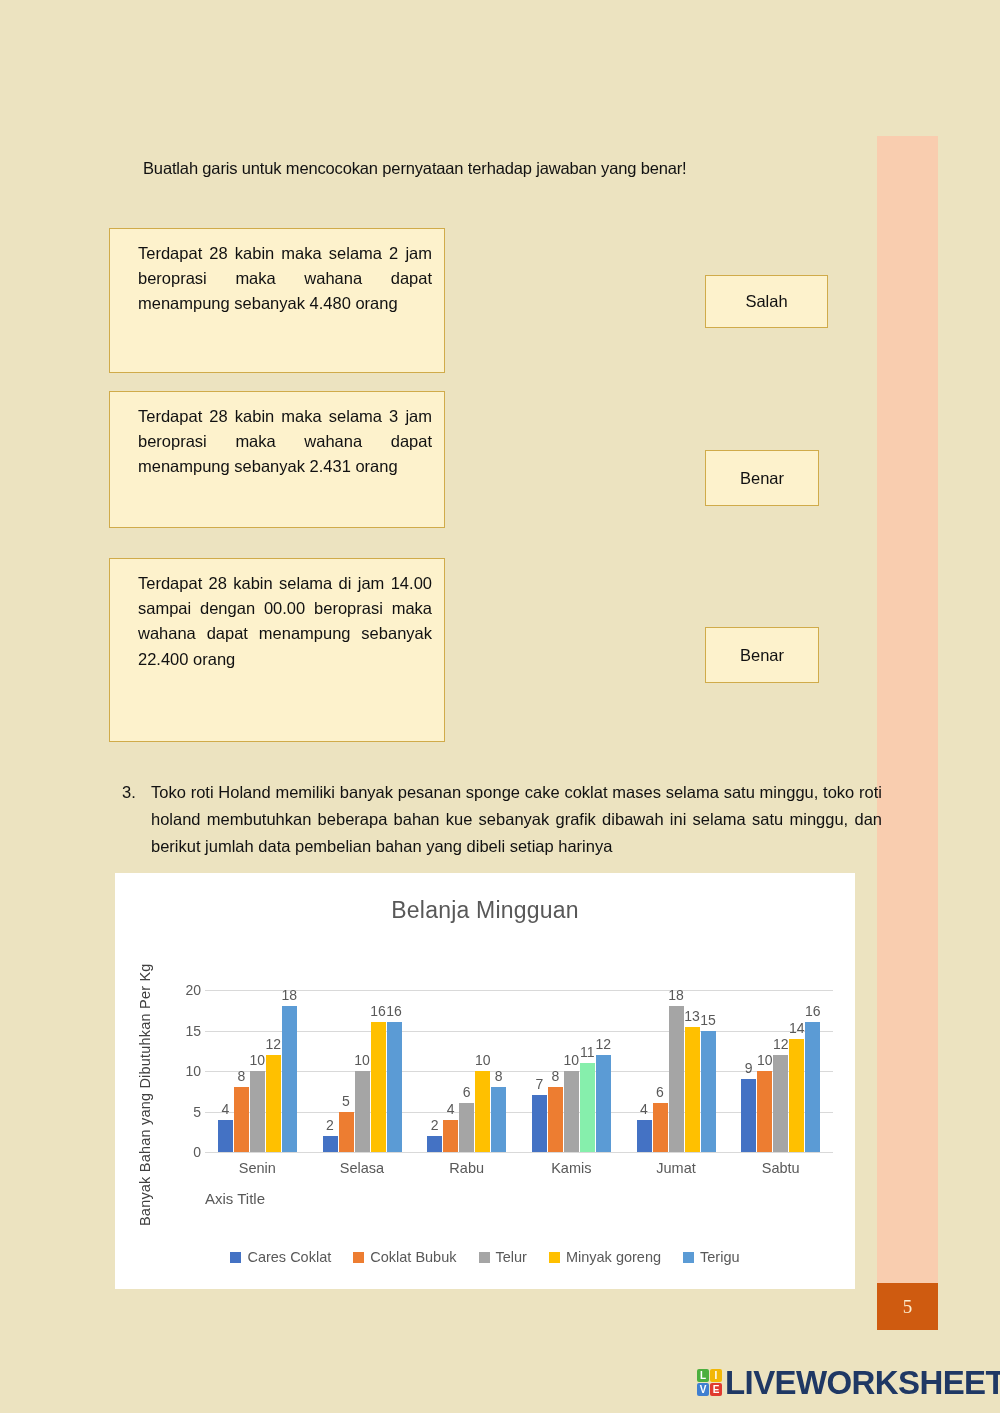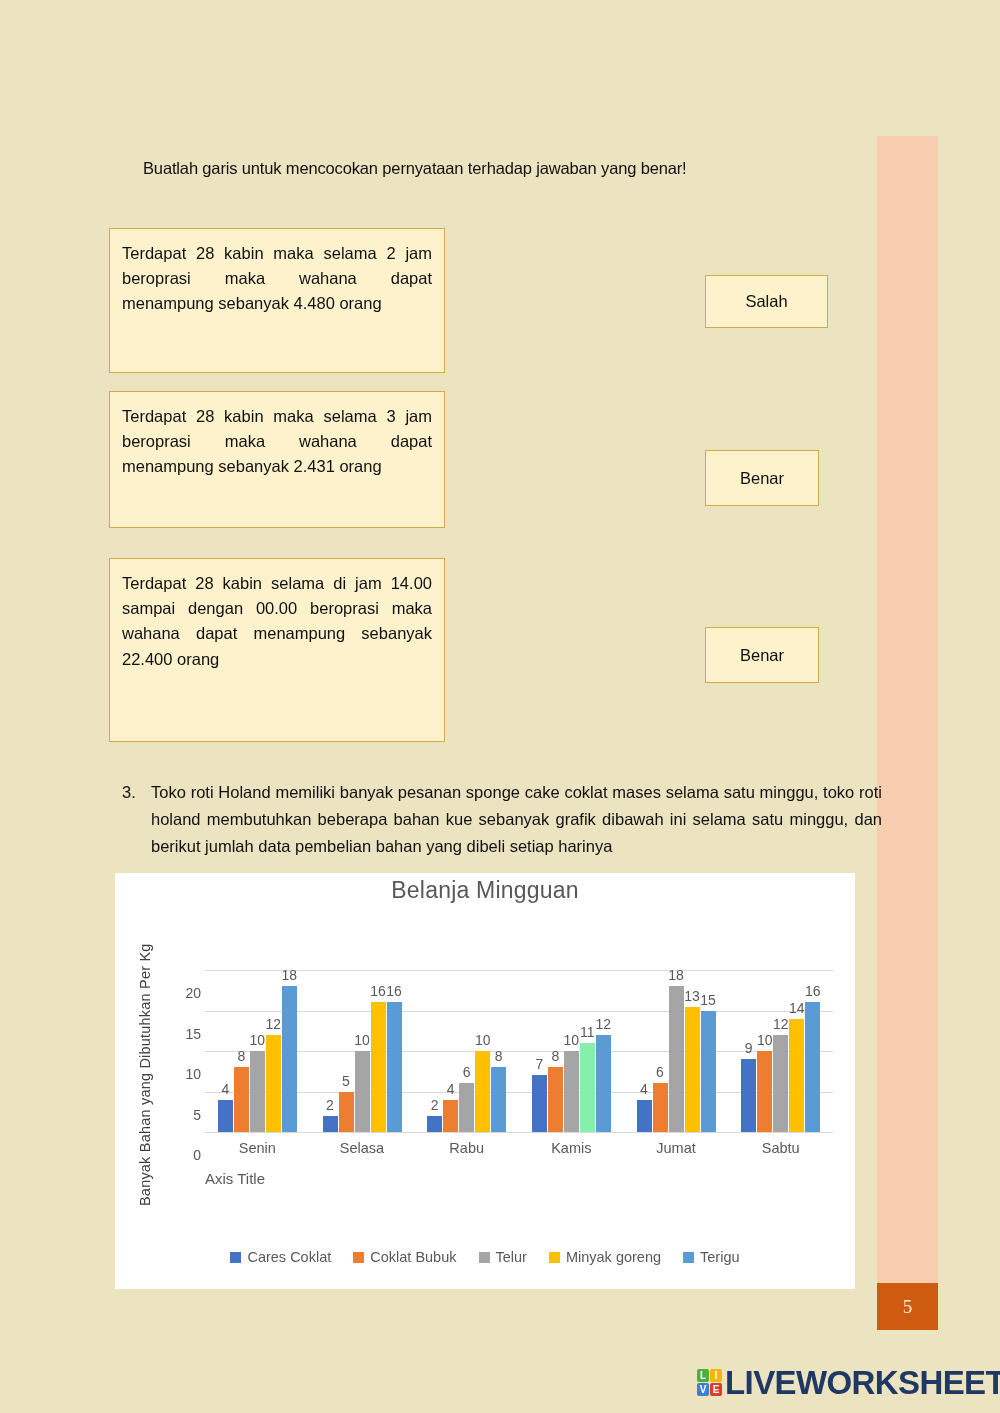--- a/index.html
+++ b/index.html
@@ -50,21 +50,21 @@
   }
 
   
   .stmt-box {
     position: absolute;
     left: 109px;
     width: 336px;
     box-sizing: border-box;
     background: #fdf2cc;
     border: 1.4px solid #d0ab4a;
-    padding: 12px 12px 10px 12px;
+    padding: 12px 12px 10px 28px;
     font-size: 16.5px;
     line-height: 1.53;
     color: #111111;
     text-align: justify;
     text-justify: inter-word;
   }
   .stmt-1 { top: 228px;  height: 145px; }
   .stmt-2 { top: 391px;  height: 137px; }
   .stmt-3 { top: 558px;  height: 184px; }
 
@@ -111,21 +111,21 @@
     left: 115px;
     top: 873px;
     width: 740px;
     height: 416px;
     background: #ffffff;
   }
   .chart-title {
     text-align: center;
     color: #585858;
     font-size: 23px;
-    padding-top: 4px;
+    padding-top: 24px;
     letter-spacing: 0.2px;
   }
 
   .plot-wrap {
     position: relative;
     margin-top: 8px;
     height: 260px;
   }
 
   .ylabel {
@@ -152,21 +152,20 @@
     width: 34px;
     height: 162px;
   }
   .ytick {
     position: absolute;
     right: 0;
     transform: translateY(-50%);
     font-size: 14px;
     color: #595959;
     text-align: right;
-    margin-top: 23px;
   }
 
   .plot {
     position: absolute;
     left: 90px;
     right: 22px;
     top: 58px;
     height: 162px;
     border-bottom: 0px;
   }

